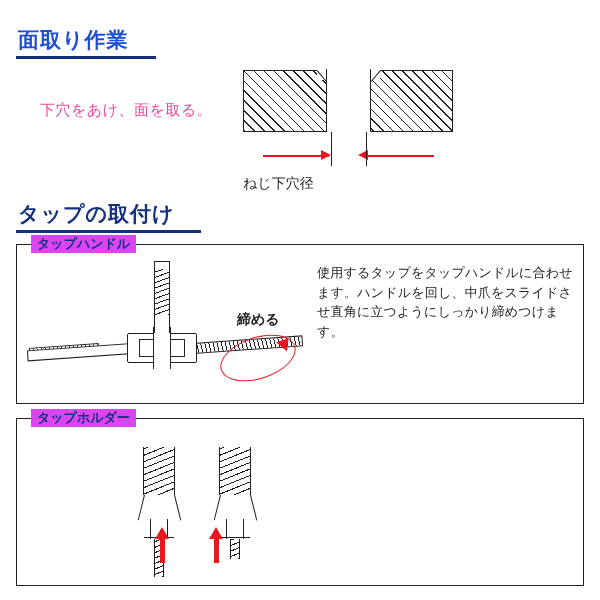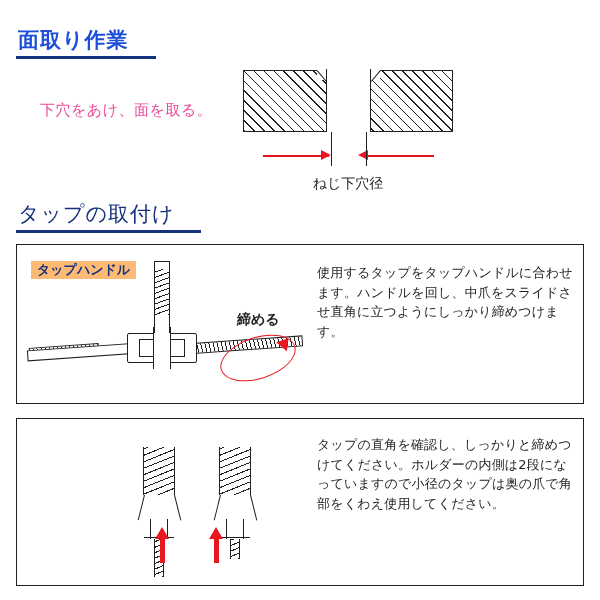--- a/index.html
+++ b/index.html
@@ -132,32 +132,31 @@
     height: 34px;
     background: #231f20;
   }
   .dim-tick.l { left: 88px; }
   .dim-tick.r { left: 123px; }
   .dim-label {
     position: absolute;
     left: 243px;
     top: 175px;
     width: 210px;
-    text-align: center;
     font-size: 14px;
     color: #231f20;
   }
 
   
   .sec2-title {
     position: absolute;
     left: 18px;
     top: 200px;
     font-size: 21px;
-    font-weight: normal;
+    font-weight: bold;
     color: #15317e;
     letter-spacing: 1px;
   }
   .sec2-underline {
     position: absolute;
     left: 16px;
     top: 230px;
     width: 185px;
     height: 3px;
     background: #15317e;
@@ -166,26 +165,25 @@
   
   .panel {
     position: absolute;
     border: 1px solid #231f20;
     box-sizing: border-box;
   }
   .panel-legend {
     position: absolute;
     top: -10px;
     left: 14px;
-    background: #fdba74;
+    background: #d946ef;
     padding: 0 6px;
     font-size: 13px;
     font-weight: bold;
     color: #15317e;
-    margin-top: 26px;
   }
   #panel-handle { left: 16px; top: 244px; width: 568px; height: 160px; }
   #panel-holder { left: 16px; top: 418px; width: 568px; height: 168px; }
 
   .panel-text {
     position: absolute;
     font-size: 13px;
     line-height: 1.5;
     color: #231f20;
     letter-spacing: 0.2px;
@@ -397,20 +395,21 @@
       <div class="tap-top"></div>
       <div class="rot-ellipse"></div>
       <div class="rot-arrow"></div>
       <div class="tighten-label">締める</div>
     </div>
 
     <div class="panel-text" id="handle-text">使用するタップをタップハンドルに合わせます。ハンドルを回し、中爪をスライドさせ直角に立つようにしっかり締めつけます。</div>
   </div>
 
   <div class="panel" id="panel-holder">
+    <div class="panel-legend">タップホルダー</div>
 
     <div class="holder-art">
       <div class="holder-unit u1">
         <div class="h-body"></div>
         <div class="h-body-thread"></div>
         <div class="h-taper-l"></div>
         <div class="h-taper-r"></div>
         <div class="h-neck"></div>
         <div class="h-cross"></div>
         <div class="h-tap"></div>
@@ -424,17 +423,16 @@
         <div class="h-cross"></div>
         <div class="h-tap short"></div>
       </div>
       <div class="up-arrow ar1"></div>
       <div class="up-arrow-stem ar1s"></div>
       <div class="up-arrow ar2"></div>
       <div class="up-arrow-stem ar2s"></div>
     </div>
 
     <div class="panel-text" id="holder-text">
-      <span class="note-line">タップの直角を確認し、しっかりと締めつけてください。ホルダーの内側は2段になっていますので小径のタップは奥の爪で角部をくわえ使用してください。</span>
     </div>
   </div>
 
 </div>
 
 </body></html>

